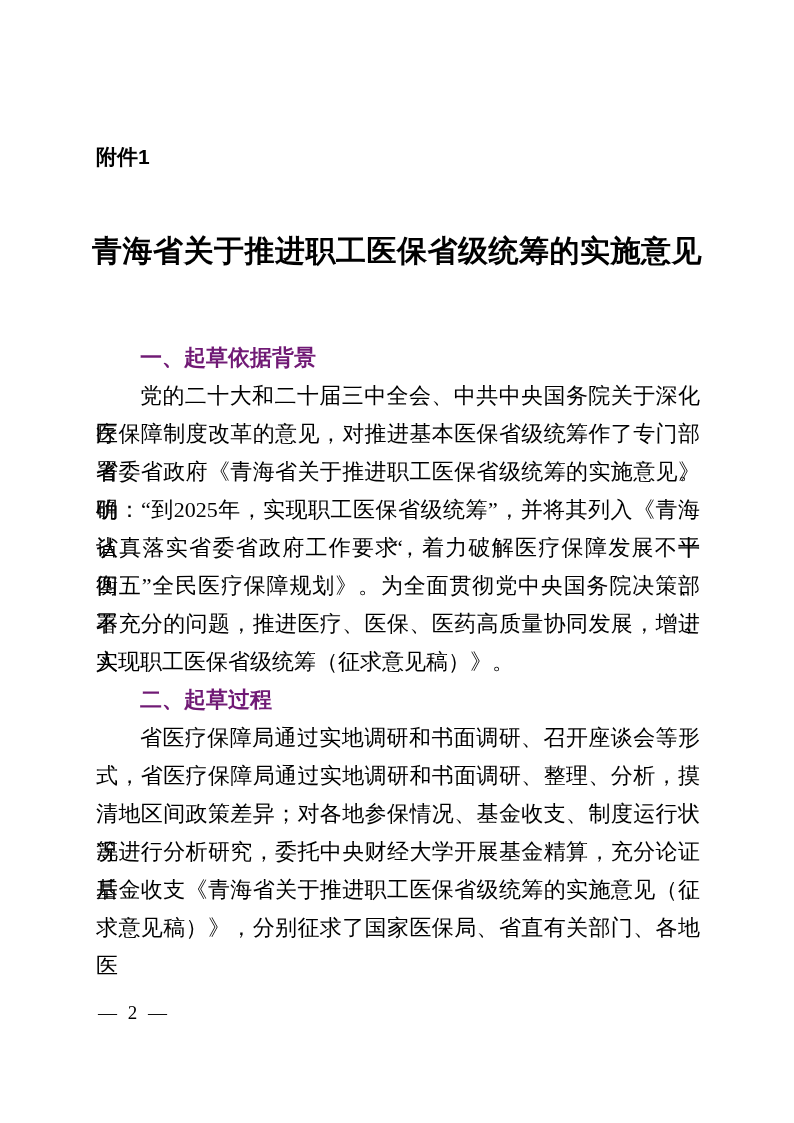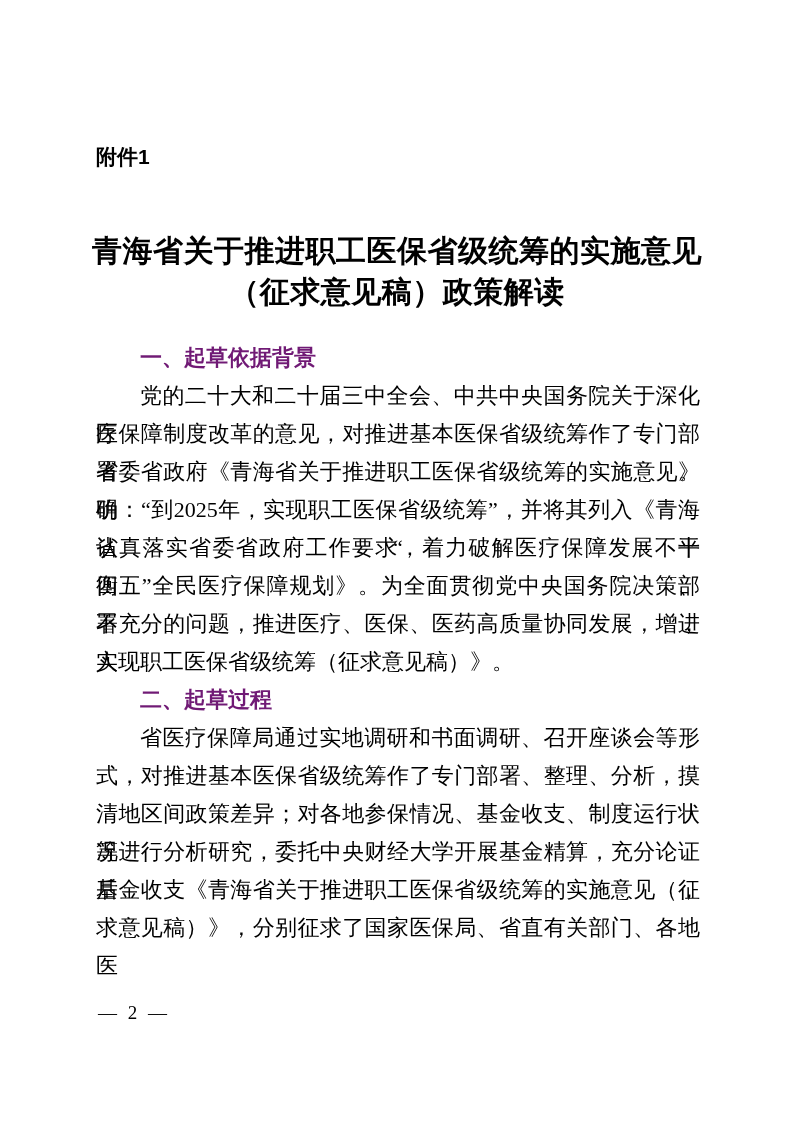--- a/index.html
+++ b/index.html
@@ -86,40 +86,39 @@
 </style>
 </head>
 <body>
 
 <div class="page">
 
   <div class="attachment">附件1</div>
 
   <h1 class="title">
     <span class="title-line">青海省关于推进职工医保省级统筹的实施意见</span>
-    <span class="title-line">（征求意见稿）政策解读</span>
   </h1>
 
   <div class="content">
 
     <div class="heading">一、起草依据背景</div>
 
     <div class="line first">党的二十大和二十届三中全会、中共中央国务院关于深化医</div>
     <div class="line">疗保障制度改革的意见，对推进基本医保省级统筹作了专门部署。</div>
     <div class="line">省委省政府《青海省关于推进职工医保省级统筹的实施意见》明</div>
     <div class="line">确：“到2025年，实现职工医保省级统筹”，并将其列入《青海省“十</div>
     <div class="line">认真落实省委省政府工作要求，着力破解医疗保障发展不平衡、</div>
     <div class="line">四五”全民医疗保障规划》。为全面贯彻党中央国务院决策部署，</div>
     <div class="line">不充分的问题，推进医疗、医保、医药高质量协同发展，增进人</div>
     <div class="line last">实现职工医保省级统筹（征求意见稿）》。</div>
 
     <div class="heading">二、起草过程</div>
 
     <div class="line first">省医疗保障局通过实地调研和书面调研、召开座谈会等形</div>
-    <div class="line">式，对推进基本医保省级统筹作了专门部署、整理、分析，摸</div>
+    <div class="line">式，省医疗保障局通过实地调研和书面调研、整理、分析，摸</div>
     <div class="line">清地区间政策差异；对各地参保情况、基金收支、制度运行状况</div>
     <div class="line">等进行分析研究，委托中央财经大学开展基金精算，充分论证后，</div>
     <div class="line">基金收支《青海省关于推进职工医保省级统筹的实施意见（征</div>
     <div class="line">求意见稿）》，分别征求了国家医保局、省直有关部门、各地医</div>
 
   </div>
 
   <div class="footer-pagenum">— 2 —</div>
 
 </div>

